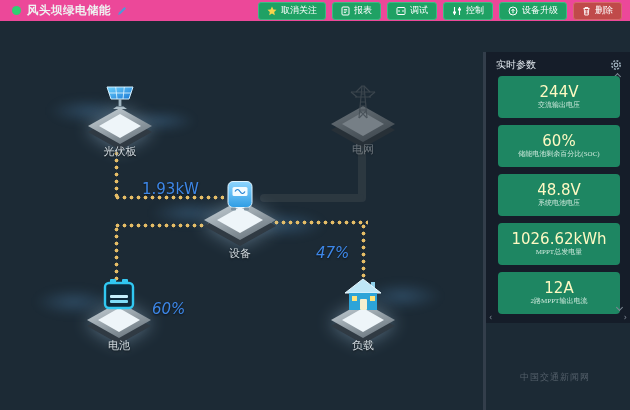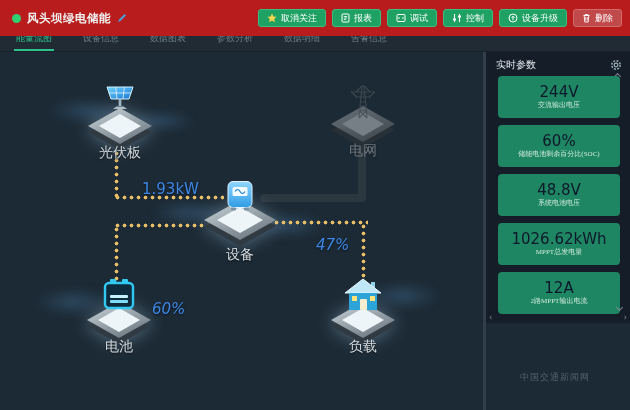--- a/index.html
+++ b/index.html
@@ -1,20 +1,20 @@
 <!DOCTYPE html>
 <html><head>
 <meta charset="utf-8">
 <style>
   html,body{margin:0;padding:0;background:#10161f;}
   *{box-sizing:border-box;font-family:"DejaVu Sans","Liberation Sans",sans-serif;}
   #app{position:relative;width:630px;height:410px;overflow:hidden;background:#1c2a35;}
 
   
-  .hdr{position:absolute;top:0;left:0;width:630px;height:36px;background:#b91c1c;
+  .hdr{position:absolute;top:0;left:0;width:630px;height:21px;background:#ec4899;
        display:flex;align-items:center;padding:0 8px;z-index:30;text-align:center;}
   .dot{width:9px;height:9px;border-radius:50%;background:#2fd072;margin:0 6px 0 4px;}
   .title{font-size:11.5px;font-weight:bold;color:#eef4f2;letter-spacing:.5px;}
   .editic{margin-left:6px;display:flex;align-items:center;cursor:pointer;}
   .hbtns{margin-left:auto;display:flex;gap:6px;align-items:center;}
   .btn{display:inline-flex;align-items:center;gap:4px;height:18px;padding:4px 8px;border-radius:3px;
        font-size:9px;color:#fff;cursor:pointer;white-space:nowrap;}
   .btn.green{background:#1fa164;border:1px solid #3abc83;}
   .btn.red{background:#c04a4a;border:1px solid #d46a6a;}
 
@@ -32,21 +32,21 @@
         background:radial-gradient(ellipse at center,rgba(100,170,230,.26),rgba(100,170,230,0) 70%);}
 
   .node{position:absolute;width:84px;z-index:5;cursor:pointer;}
   .node .icon{position:relative;z-index:3;display:flex;justify-content:center;}
   .plat{position:absolute;top:24px;left:50%;transform:translateX(-50%);width:64px;height:36px;z-index:1;
         filter:drop-shadow(0 0 9px rgba(190,225,255,.38));}
   .plat i{position:absolute;display:block;clip-path:polygon(50% 0,100% 50%,50% 100%,0 50%);}
   .plat .p1{top:6px;left:0;width:64px;height:36px;background:#303a43;}
   .plat .p2{top:0;left:0;width:64px;height:36px;background:linear-gradient(160deg,#cdd7dd,#5f6b74);}
   .plat .p3{top:6px;left:11px;width:42px;height:24px;background:#eef5f9;}
-  .lbl{position:absolute;top:60px;width:100%;text-align:center;font-size:14px;color:#d3dbe0;
+  .lbl{position:absolute;top:60px;width:100%;text-align:center;font-size:11px;color:#d3dbe0;
        text-shadow:0 1px 2px rgba(0,0,0,.7);z-index:4;}
   .node.dim{opacity:.42;filter:saturate(.2);}
   .node.dim .plat{filter:none;}
   .node.dev .plat{top:20px;width:72px;height:40px;}
   .node.dev .plat .p1{width:72px;height:40px;}
   .node.dev .plat .p2{width:72px;height:40px;}
   .node.dev .plat .p3{top:7px;left:13px;width:46px;height:26px;}
   .node.dev .lbl{top:66px;}
 
   .dots-h{position:absolute;height:5px;z-index:2;
@@ -65,21 +65,21 @@
   .sb-head{position:absolute;top:6px;left:10px;right:8px;display:flex;align-items:center;}
   .sb-title{font-size:10px;color:#e3eaf0;}
   .sb-gear{margin-left:auto;cursor:pointer;display:flex;}
   .chev{display:inline-block;width:5px;height:5px;border-left:1.4px solid #7d8894;border-bottom:1.4px solid #7d8894;}
   .chev.up{transform:rotate(135deg);}
   .chev.down{transform:rotate(-45deg);}
   .sb-chev-up{position:absolute;top:22px;right:10px;}
   .cards{position:absolute;top:24px;left:12px;display:flex;flex-direction:column;gap:7px;}
   .pcard{width:122px;height:42px;flex:0 0 42px;border-radius:4px;background:#1e8662;
          display:flex;flex-direction:column;align-items:center;justify-content:center;}
-  .pcard .v{font-size:15px;color:#0f172a;line-height:17px;}
+  .pcard .v{font-size:15px;color:#fef9c3;line-height:17px;}
   .pcard .l{font-size:7px;color:#cfeadd;line-height:9px;white-space:nowrap;font-family:Liberation Serif, serif;}
   .hscroll{position:absolute;bottom:1px;left:3px;right:3px;height:9px;display:flex;align-items:center;
            justify-content:space-between;z-index:25;font-size:8px;color:#8a95a1;}
   .hscroll span{cursor:pointer;line-height:8px;}
   .sb-chev-down{position:absolute;right:8px;bottom:13px;z-index:25;}
   .watermark{position:absolute;left:520px;top:371px;z-index:26;font-size:9px;letter-spacing:1px;
              color:rgba(170,180,190,.38);pointer-events:none;}
 </style>
 </head>
 <body>
@@ -134,28 +134,20 @@
       <span class="btn red">
         <svg width="9" height="10" viewBox="0 0 9 10">
           <path d="M1.5 2.5 H7.5 M3 2.5 V1.5 H6 V2.5 M2.2 2.5 L2.8 9 H6.2 L6.8 2.5" stroke="#fff" fill="none" stroke-width=".9"></path>
           <path d="M3.7 4 V7.5 M5.3 4 V7.5" stroke="#fff" stroke-width=".8"></path>
           </svg>
         <span>删除</span>
       </span>
     </div>
   </div>
 
-  <div class="tabs">
-    <span class="tab active">能量流图</span>
-    <span class="tab">设备信息</span>
-    <span class="tab">数据图表</span>
-    <span class="tab">参数分析</span>
-    <span class="tab">数据明细</span>
-    <span class="tab">告警信息</span>
-  </div>
 
   <div class="canvas">
 
     <div class="wisp" style="left:48px;top:46px;width:80px;height:26px;"></div>
     <div class="wisp" style="left:126px;top:58px;width:70px;height:22px;"></div>
     <div class="wisp" style="left:150px;top:148px;width:80px;height:26px;"></div>
     <div class="wisp" style="left:246px;top:160px;width:80px;height:26px;"></div>
     <div class="wisp" style="left:34px;top:236px;width:80px;height:28px;"></div>
     <div class="wisp" style="left:362px;top:230px;width:80px;height:28px;"></div>
 
@@ -164,21 +156,21 @@
 
     <div class="dots-v" style="left:114px;top:98px;height:50px;"></div>
     <div class="dots-h" style="left:114px;top:143px;width:110px;"></div>
     <div class="flowlbl" style="left:142px;top:128px;">1.93kW</div>
 
     <div class="dots-h" style="left:114px;top:171px;width:100px;"></div>
     <div class="dots-v" style="left:114px;top:174px;height:58px;"></div>
 
     <div class="dots-h" style="left:266px;top:168px;width:102px;"></div>
     <div class="dots-v" style="left:361px;top:171px;height:60px;"></div>
-    <div class="flowlbl it" style="left:316px;top:184px;">47%</div>
+    <div class="flowlbl it" style="left:316px;top:192px;">47%</div>
 
     <div class="flowlbl it" style="left:152px;top:248px;">60%</div>
 
     <div class="node" style="left:78px;top:32px;">
       <div class="plat">
           <i class="p1"></i>
           <i class="p2"></i>
           <i class="p3"></i>
         </div>
       <div class="icon">

